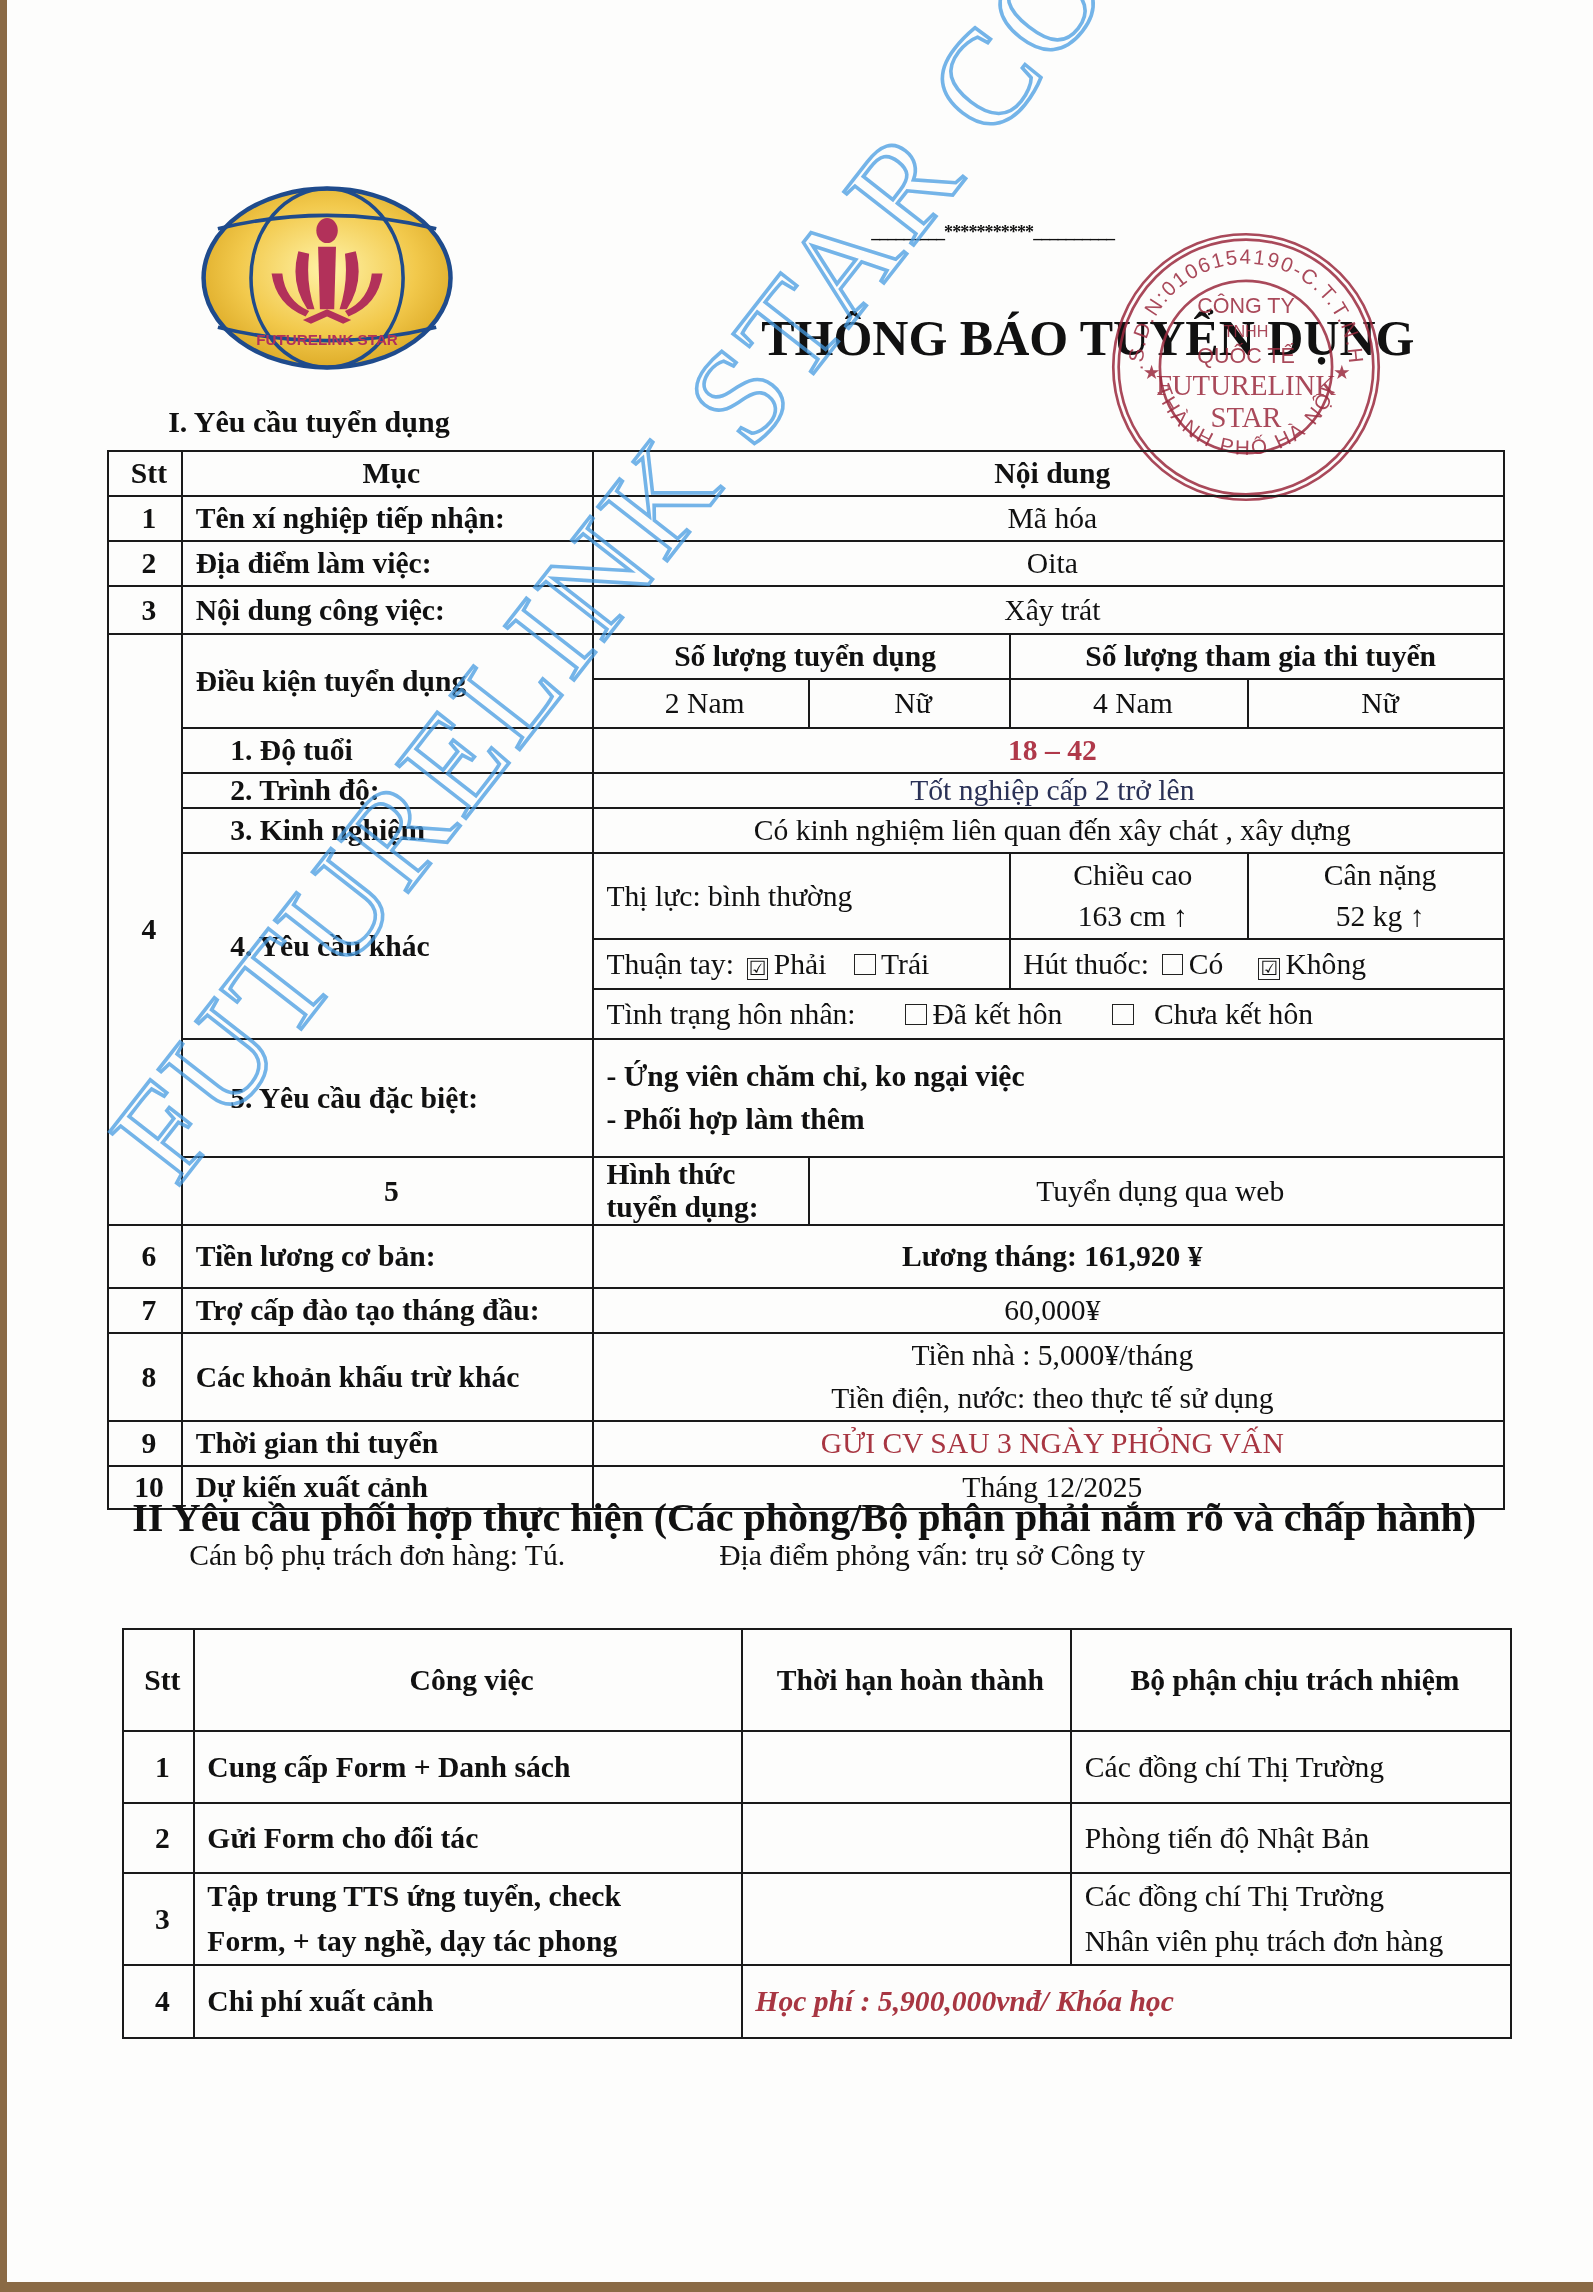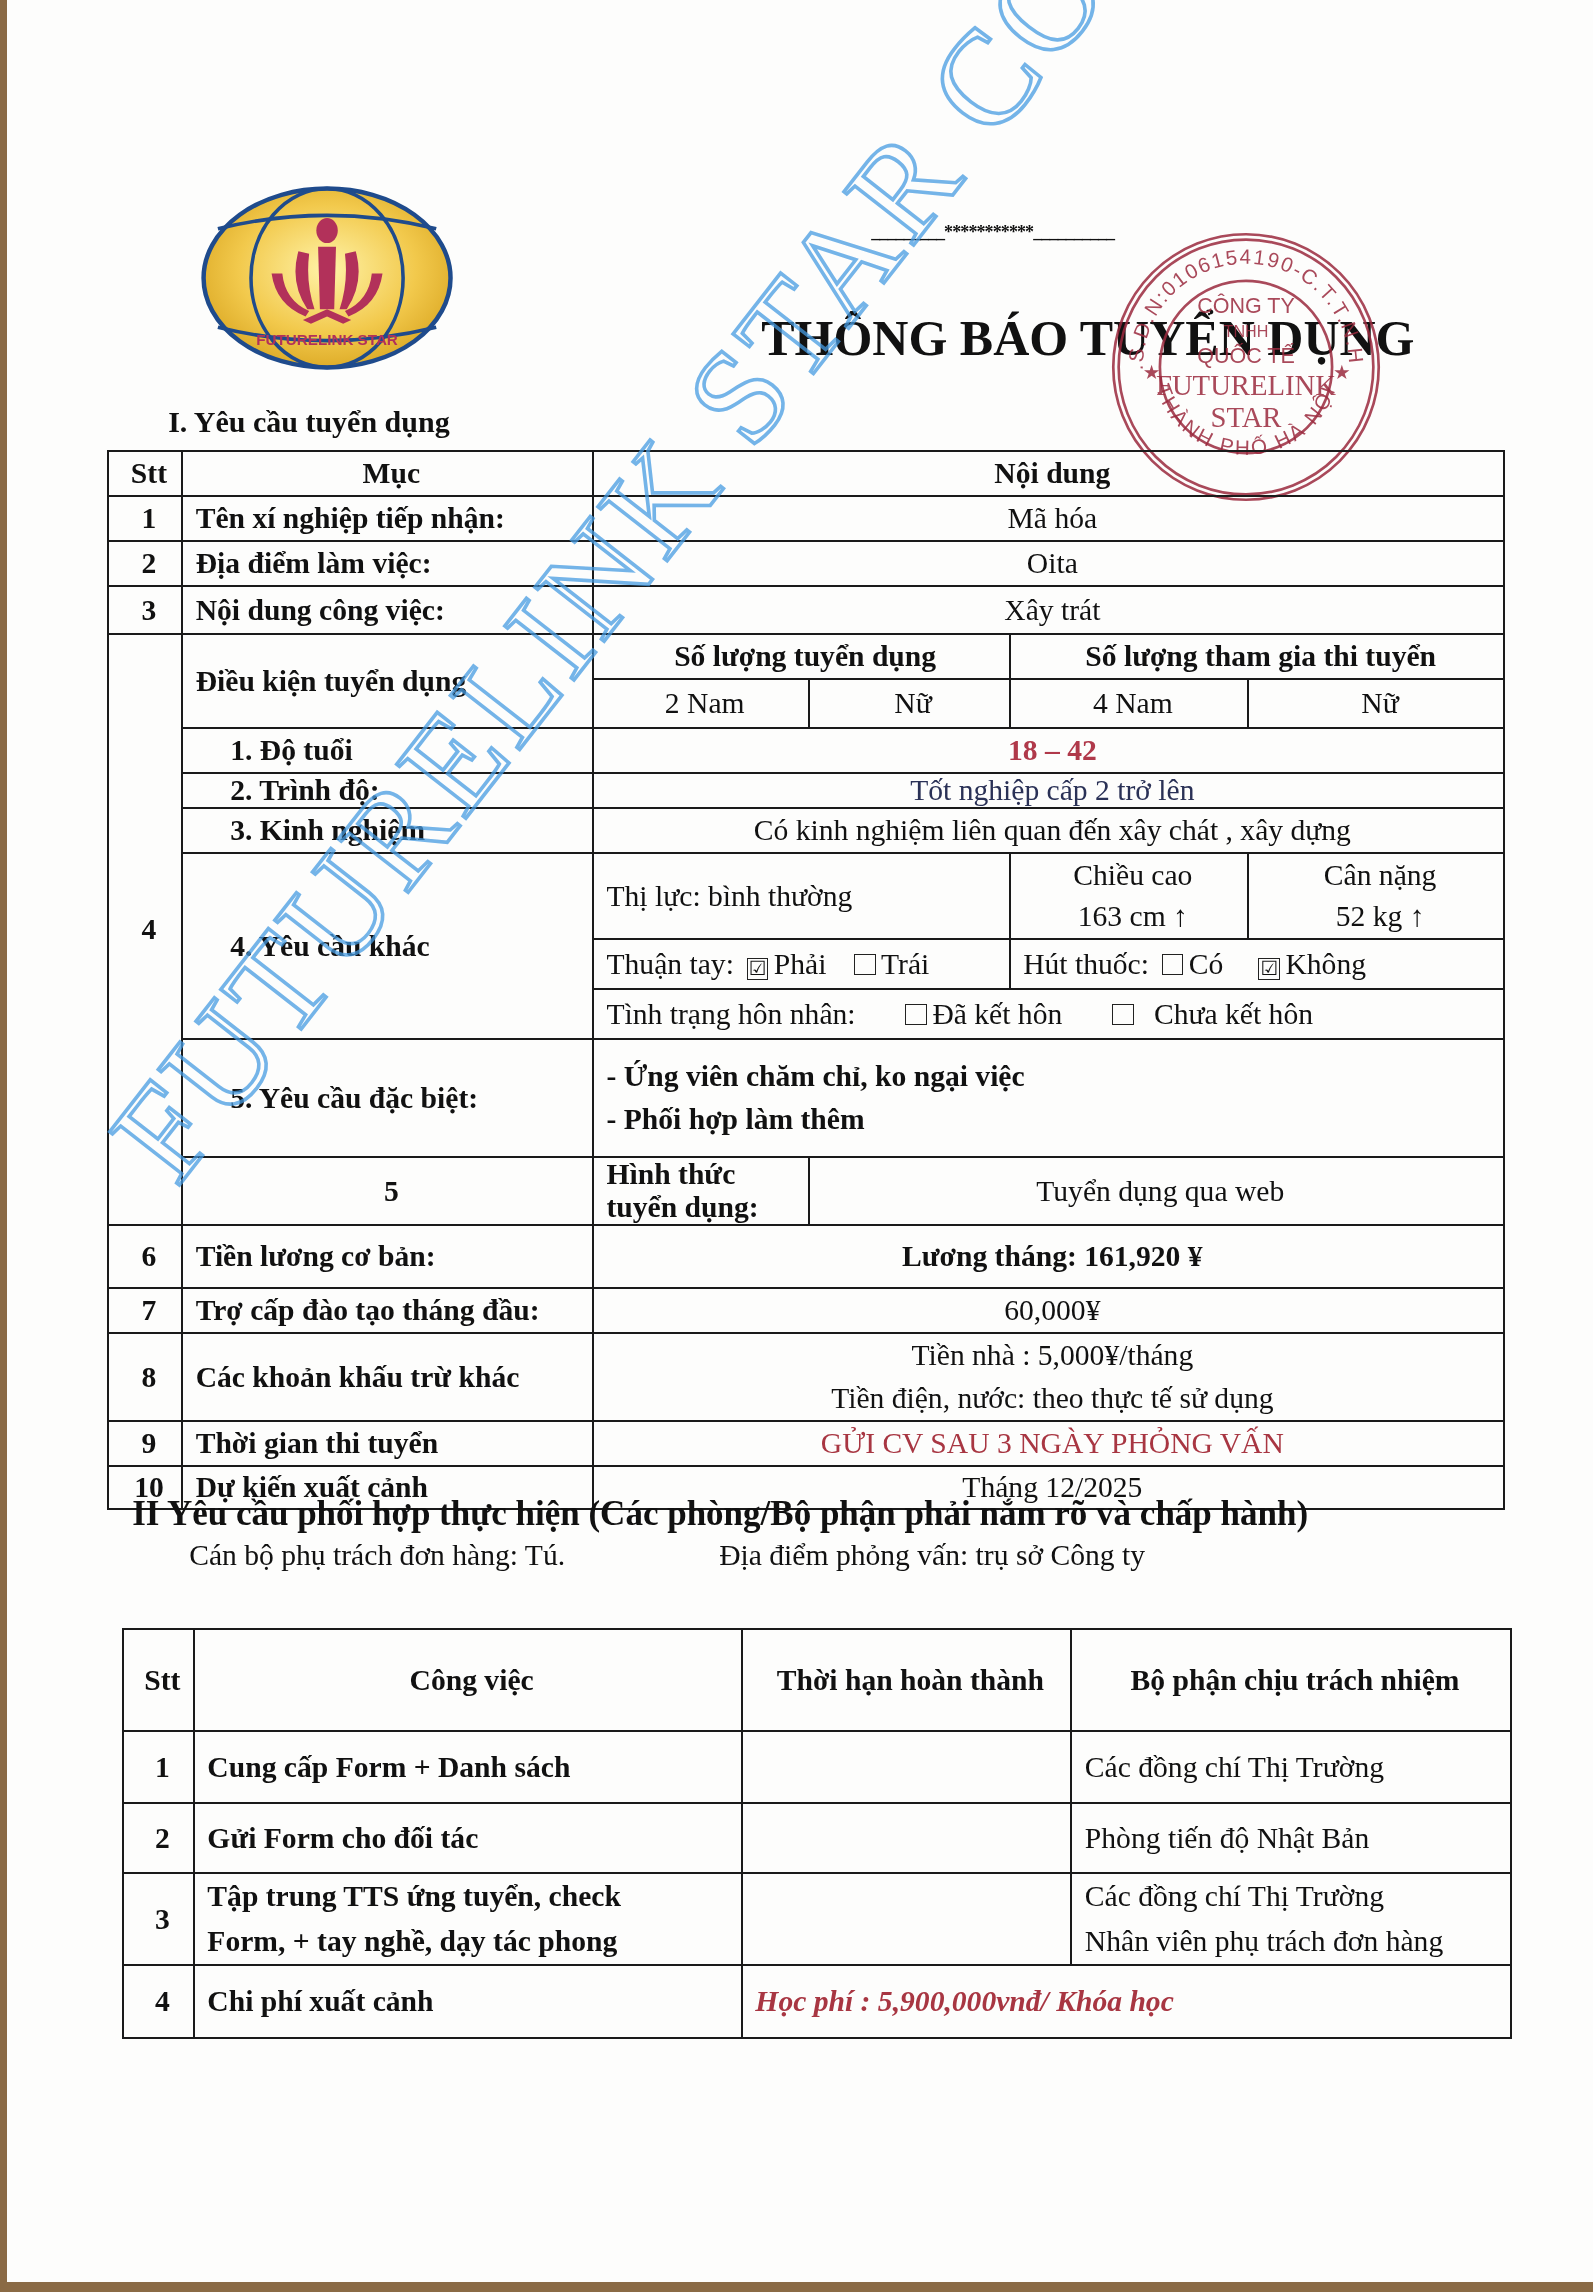--- a/index.html
+++ b/index.html
@@ -14,21 +14,21 @@
   .sec1{left:161px;top:405px;font-size:30px;font-weight:bold;white-space:nowrap;}
   table{border-collapse:collapse;position:absolute;}
   td{border:2.2px solid #1a1a1a;padding:0 12.5px;font-size:29.6px;vertical-align:middle;}
   .t1{left:100px;top:450px;width:1398px;}
   .b{font-weight:bold;}
   .c{text-align:center;padding-left:20px;}
   .red{color:#b0394a;border-radius:12px;}
   .maroon{color:#a83642;}
   .navy{color:#2a3156;}
   .sub{padding-left:47px;}
-  .sec2{left:125px;top:1494px;font-size:35px;font-weight:bold;white-space:nowrap;}
+  .sec2{left:125px;top:1494px;font-size:40px;font-weight:bold;white-space:nowrap;}
   .resp{left:182px;top:1539px;font-size:29.6px;white-space:nowrap;}
   .loc{left:712px;top:1539px;font-size:29.6px;white-space:nowrap;}
   .t2{left:115px;top:1628px;width:1390px;}
   .t2 td{font-size:29.6px;}
   .note{left:130px;top:2085px;width:1379px;font-size:32px;font-weight:bold;font-style:italic;line-height:48px;}
   .wm{left:134px;top:1084px;font-size:134px;font-family:"Liberation Serif",serif;color:rgba(60,150,225,0.0);-webkit-text-stroke:3.6px rgba(70,155,225,0.75);transform:rotate(-52deg);transform-origin:left center;white-space:nowrap;letter-spacing:5.4px;pointer-events:none;}
   .cb{display:inline-block;width:19.7px;height:19.7px;border:1.8px solid #222;vertical-align:-1.8px;margin:0 5.4px;position:relative;text-align:center;font-size:19.7px;line-height:18px;}
 </style>
 </head>
 <body>

